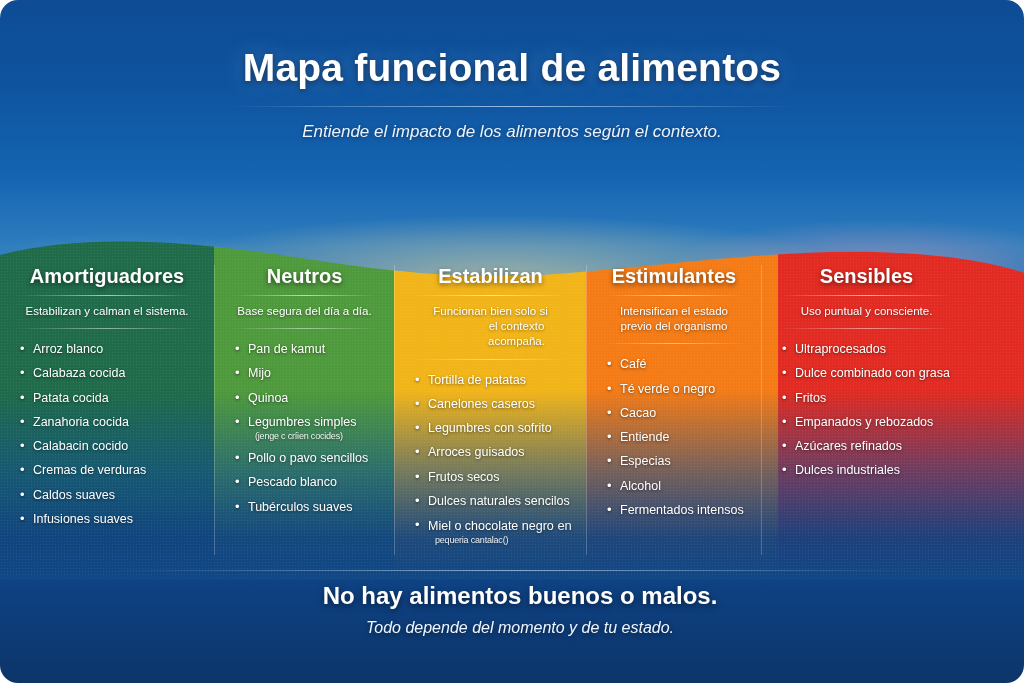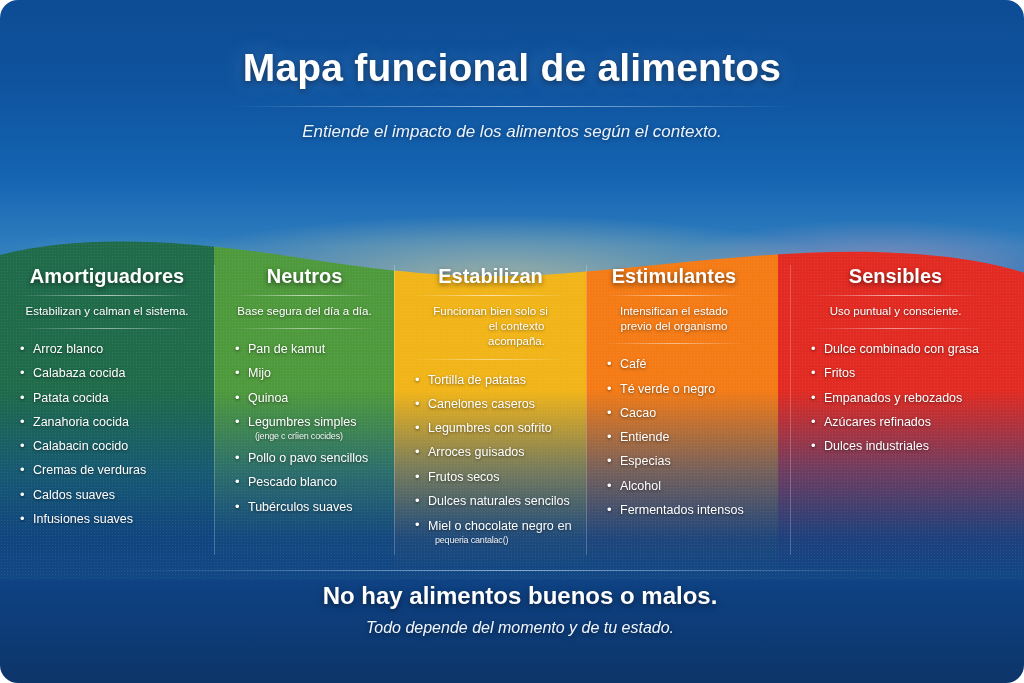--- a/index.html
+++ b/index.html
@@ -266,26 +266,27 @@
         <ul class="items">
           <li>Café</li>
           <li>Té verde o negro</li>
           <li>Cacao</li>
           <li>Entiende</li>
           <li>Especias</li>
           <li>Alcohol</li>
           <li>Fermentados intensos</li>
         </ul>
       </div>
-      <div class="card" style="width: 210px; margin-left: 29px;">
+      <div class="card" style="width: 210px;">
         <div class="card-head">Sensibles</div>
         <div class="head-rule"></div>
         <div class="card-sub">Uso puntual y consciente.</div>
         <div class="sub-rule"></div>
         <ul class="items">
+          <li>Ultraprocesados</li>
           <li>Dulce combinado con grasa</li>
           <li>Fritos</li>
           <li>Empanados y rebozados</li>
           <li>Azúcares refinados</li>
           <li>Dulces industriales</li>
         </ul>
       </div>
     </div>
 
   <div class="footer-rule"></div>

